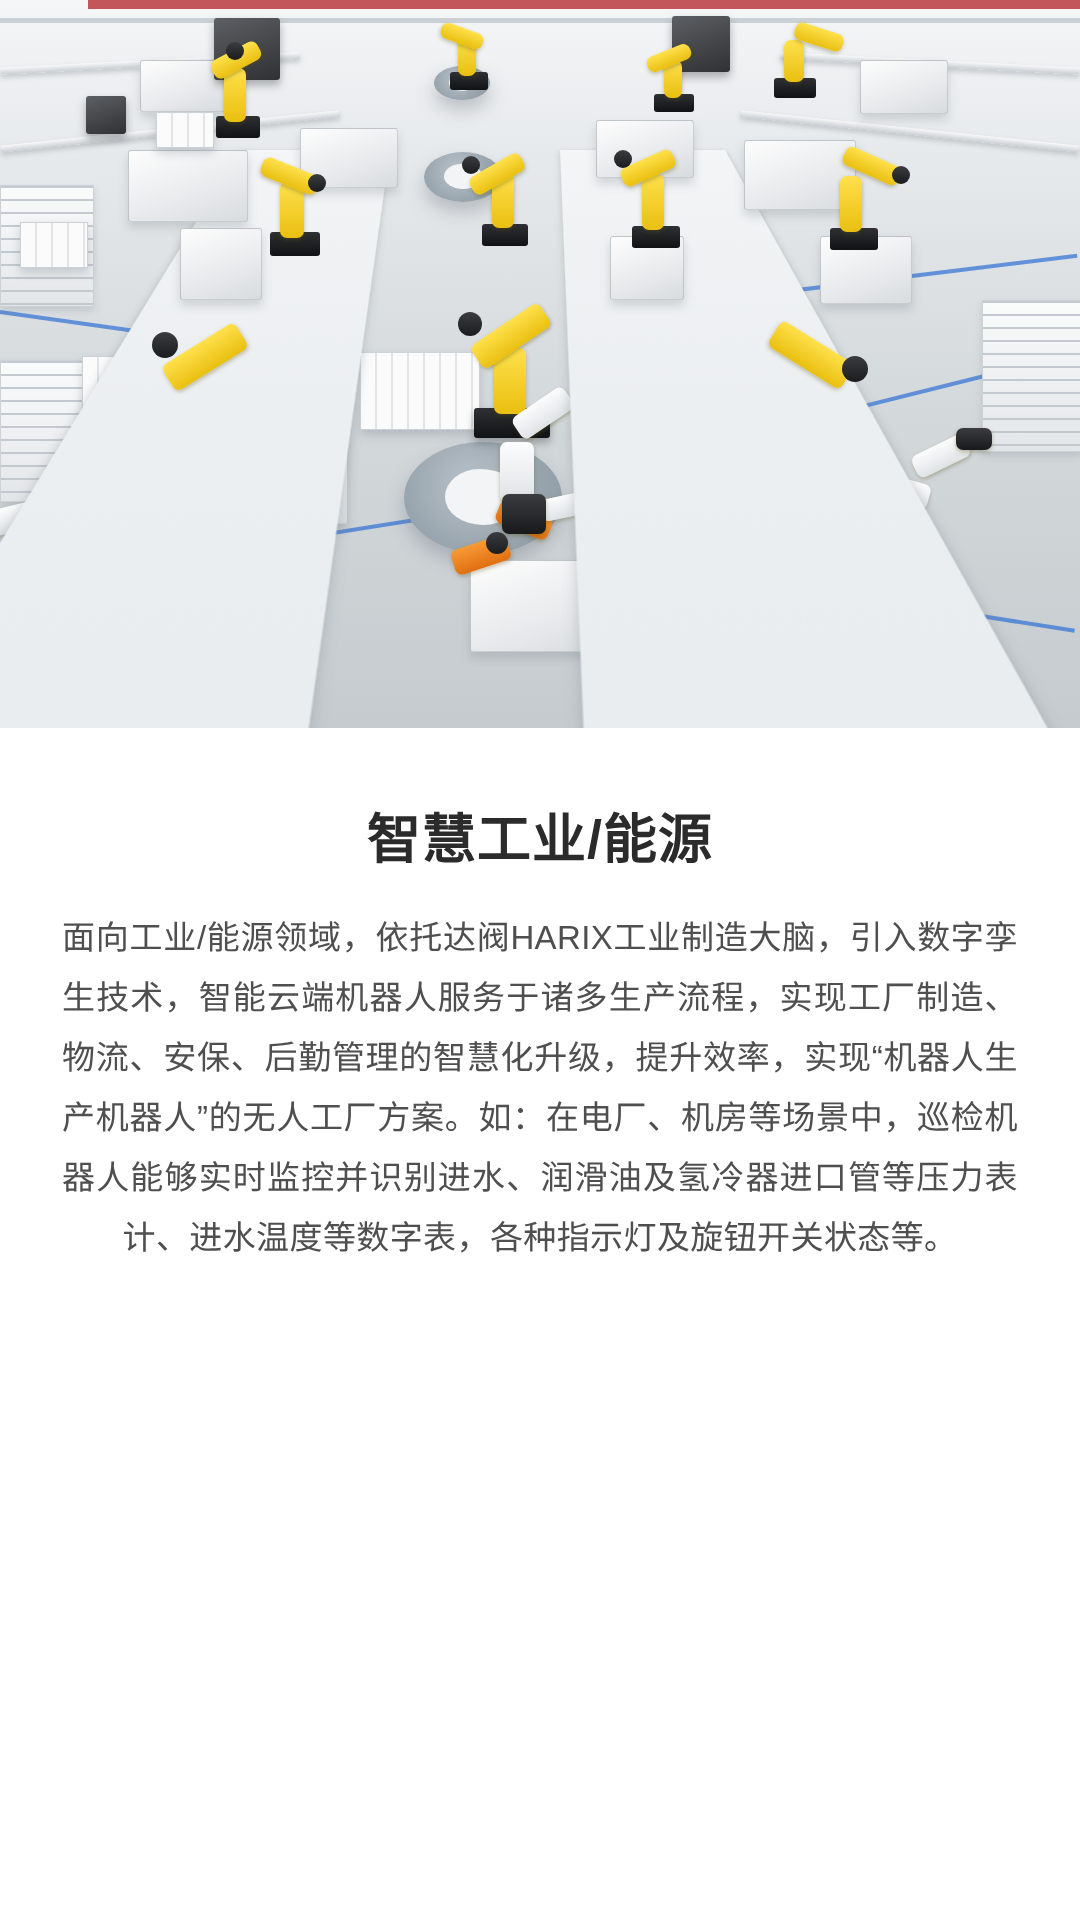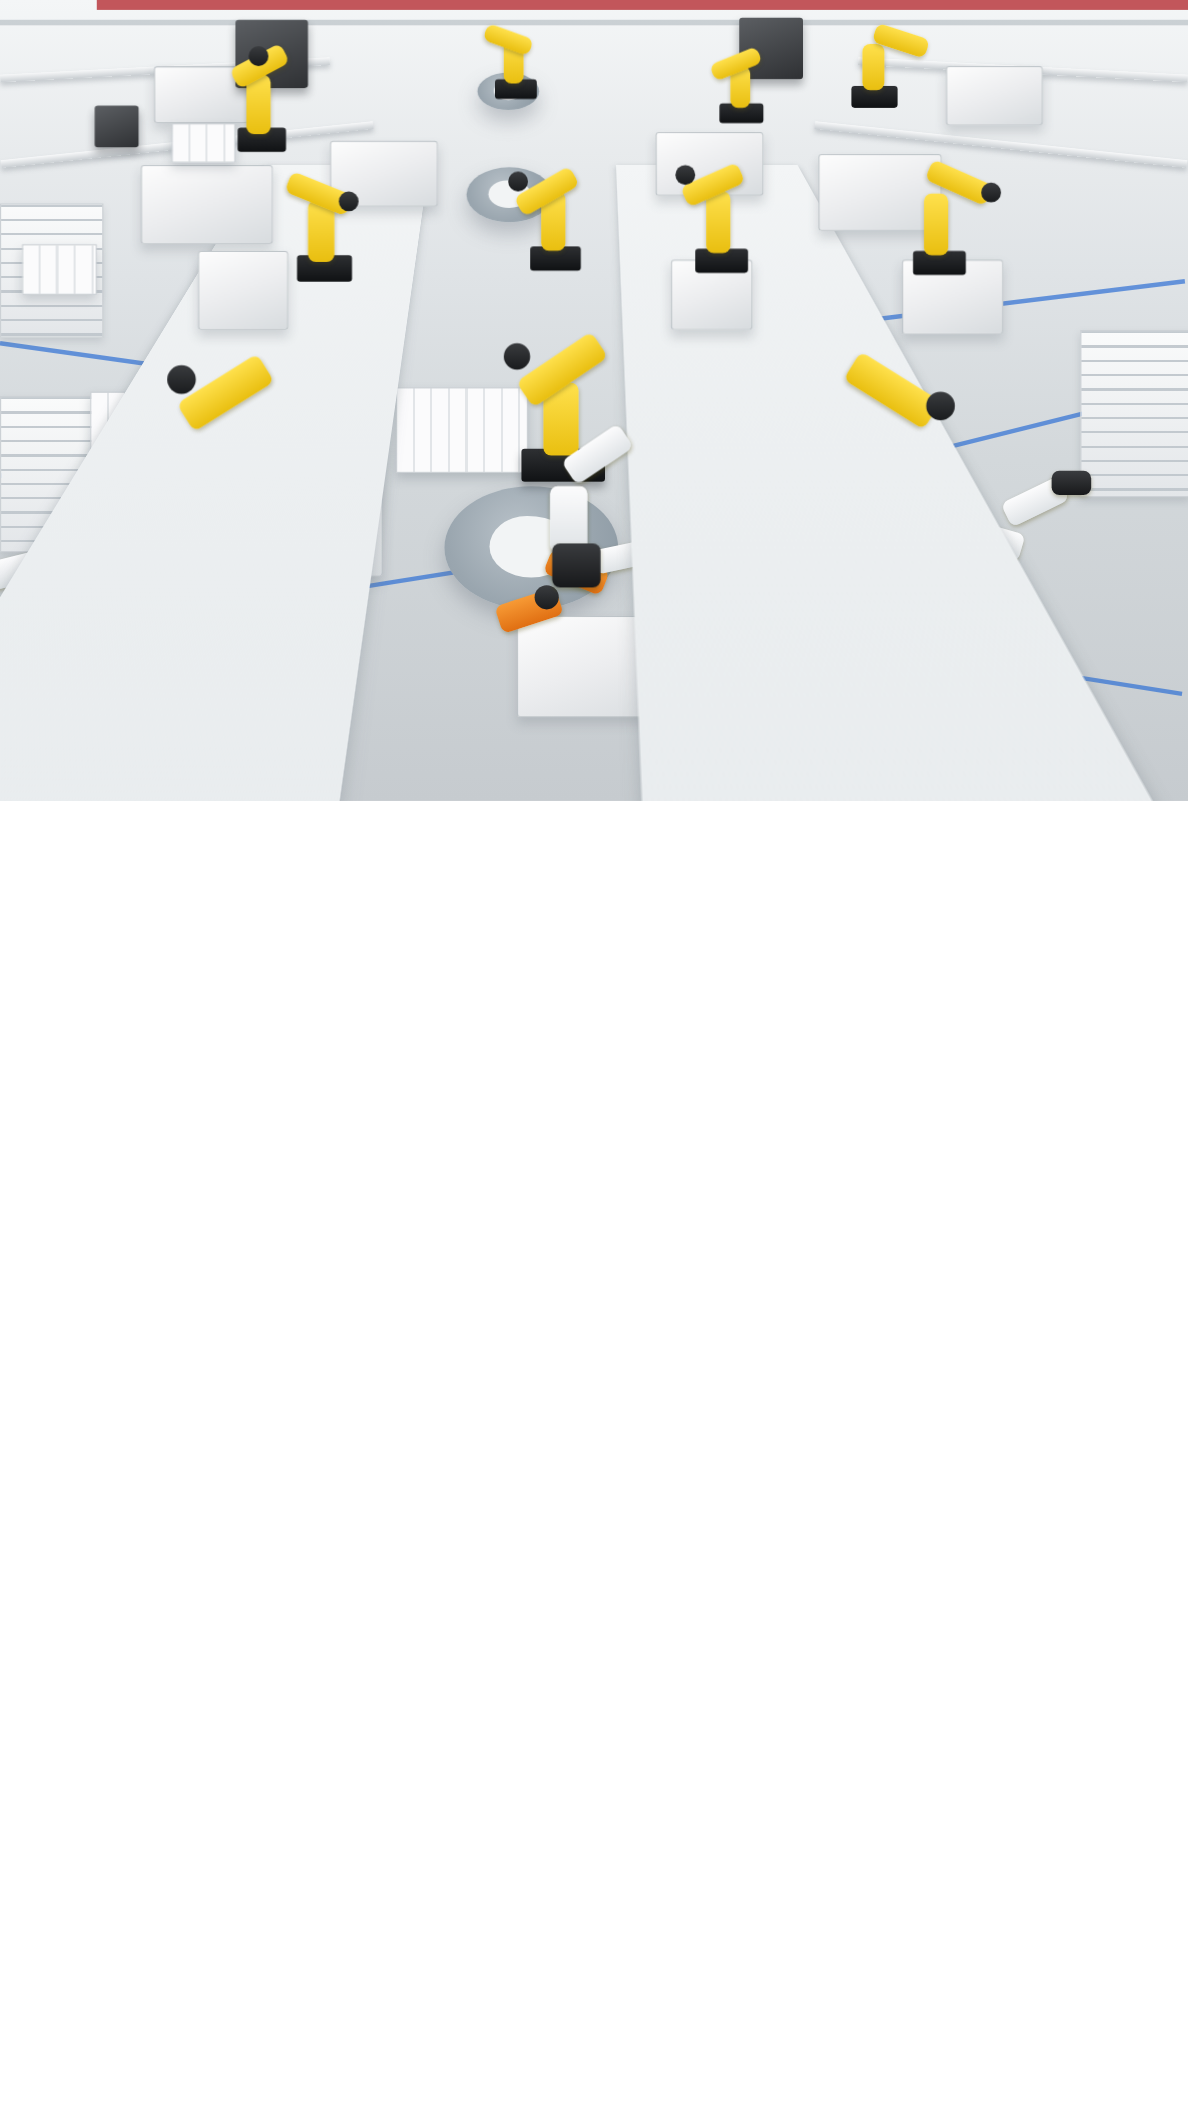--- a/index.html
+++ b/index.html
@@ -365,17 +365,19 @@
         <div class="arm-seg dark" style="left:96px; top:2px; width:36px; height:22px;"></div>
       </div>
       <div class="robot" style="left:-10px; top:470px;">
         <div class="arm-seg white" style="left:0px; top:34px; width:60px; height:26px; transform:rotate(-14deg);"></div>
         <div class="arm-joint" style="left:42px; top:30px; width:22px; height:22px;"></div>
       </div>
     </div>
   </div>
 
   <div class="content">
-
-
+    <h1 class="title">智慧工业/能源</h1>
+
+
+    <p class="body-text">面向工业/能源领域，依托达阀HARIX工业制造大脑，引入数字孪生技术，智能云端机器人服务于诸多生产流程，实现工厂制造、物流、安保、后勤管理的智慧化升级，提升效率，实现“机器人生产机器人”的无人工厂方案。如：在电厂、机房等场景中，巡检机器人能够实时监控并识别进水、润滑油及氢冷器进口管等压力表计、进水温度等数字表，各种指示灯及旋钮开关状态等。</p>
   </div>
 
 </div>
 
 </body></html>

